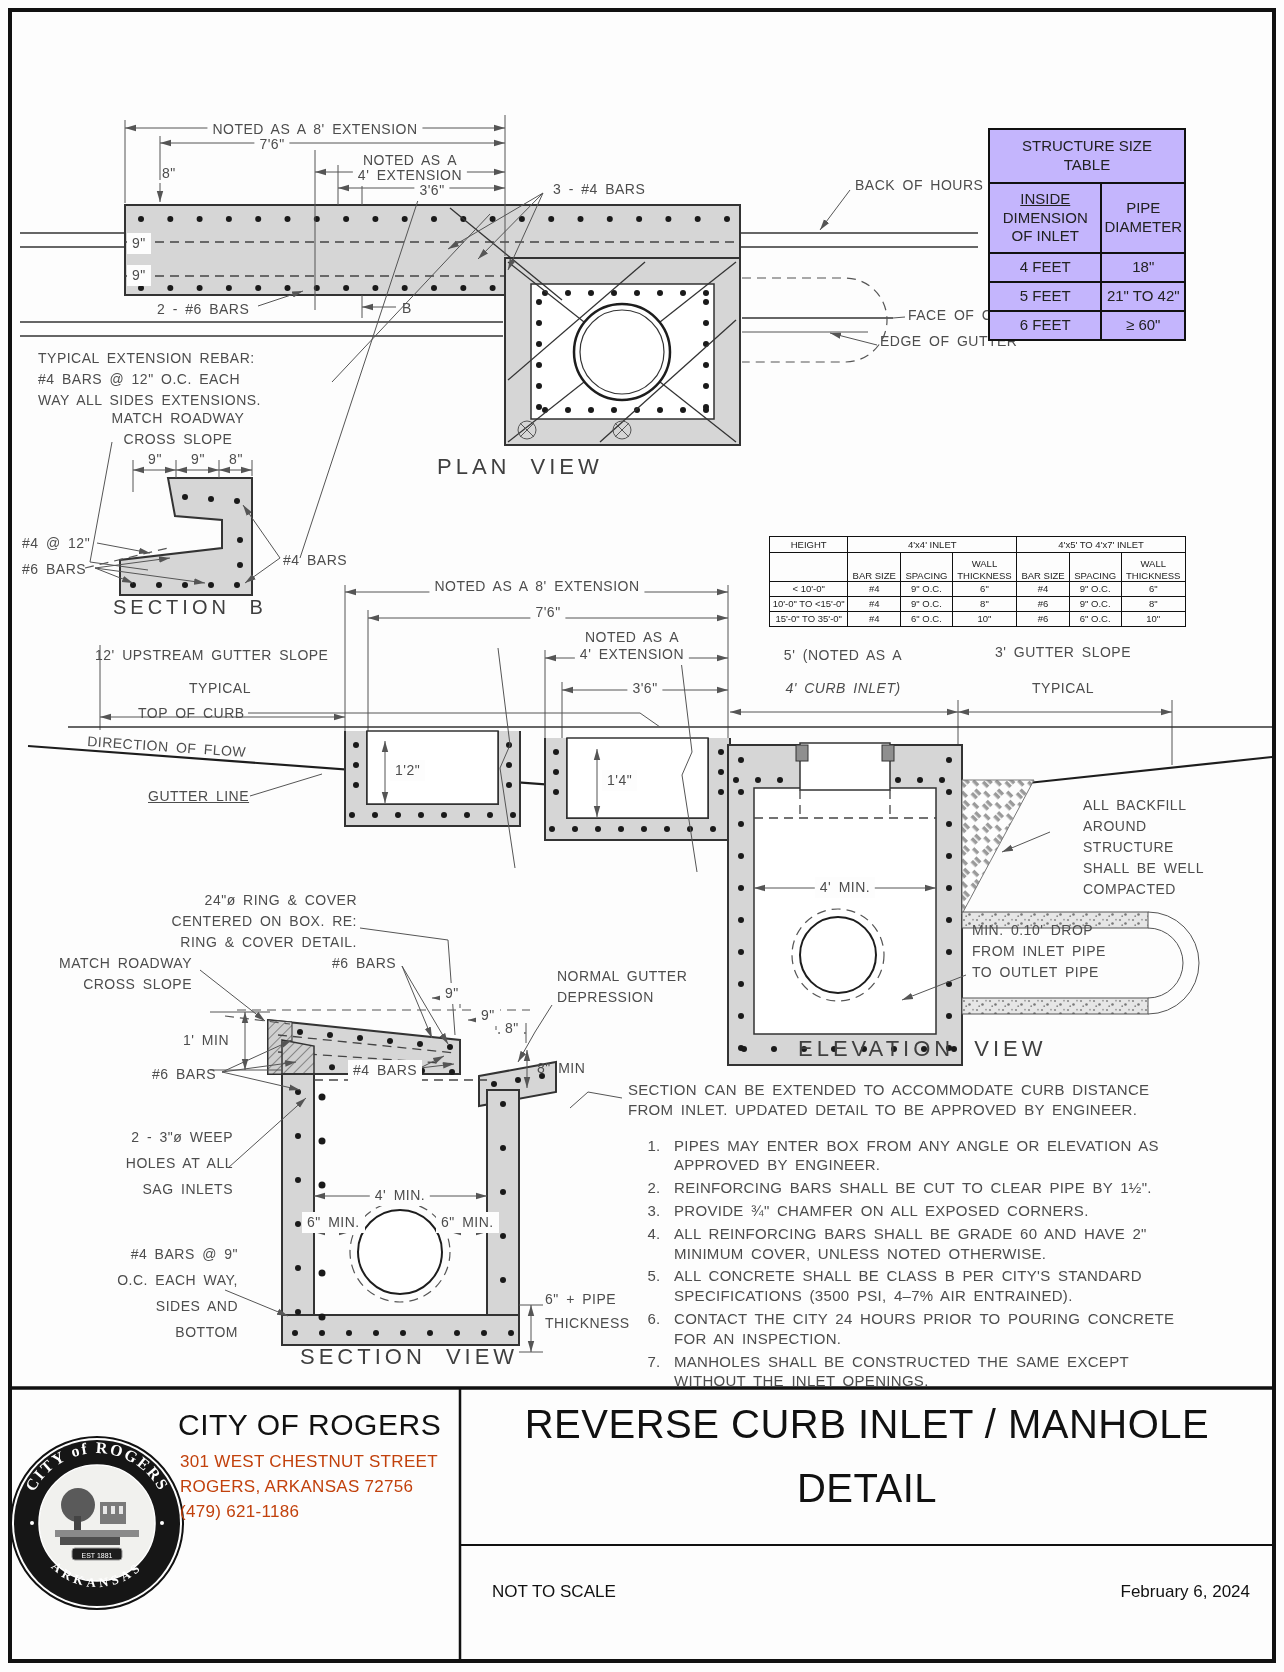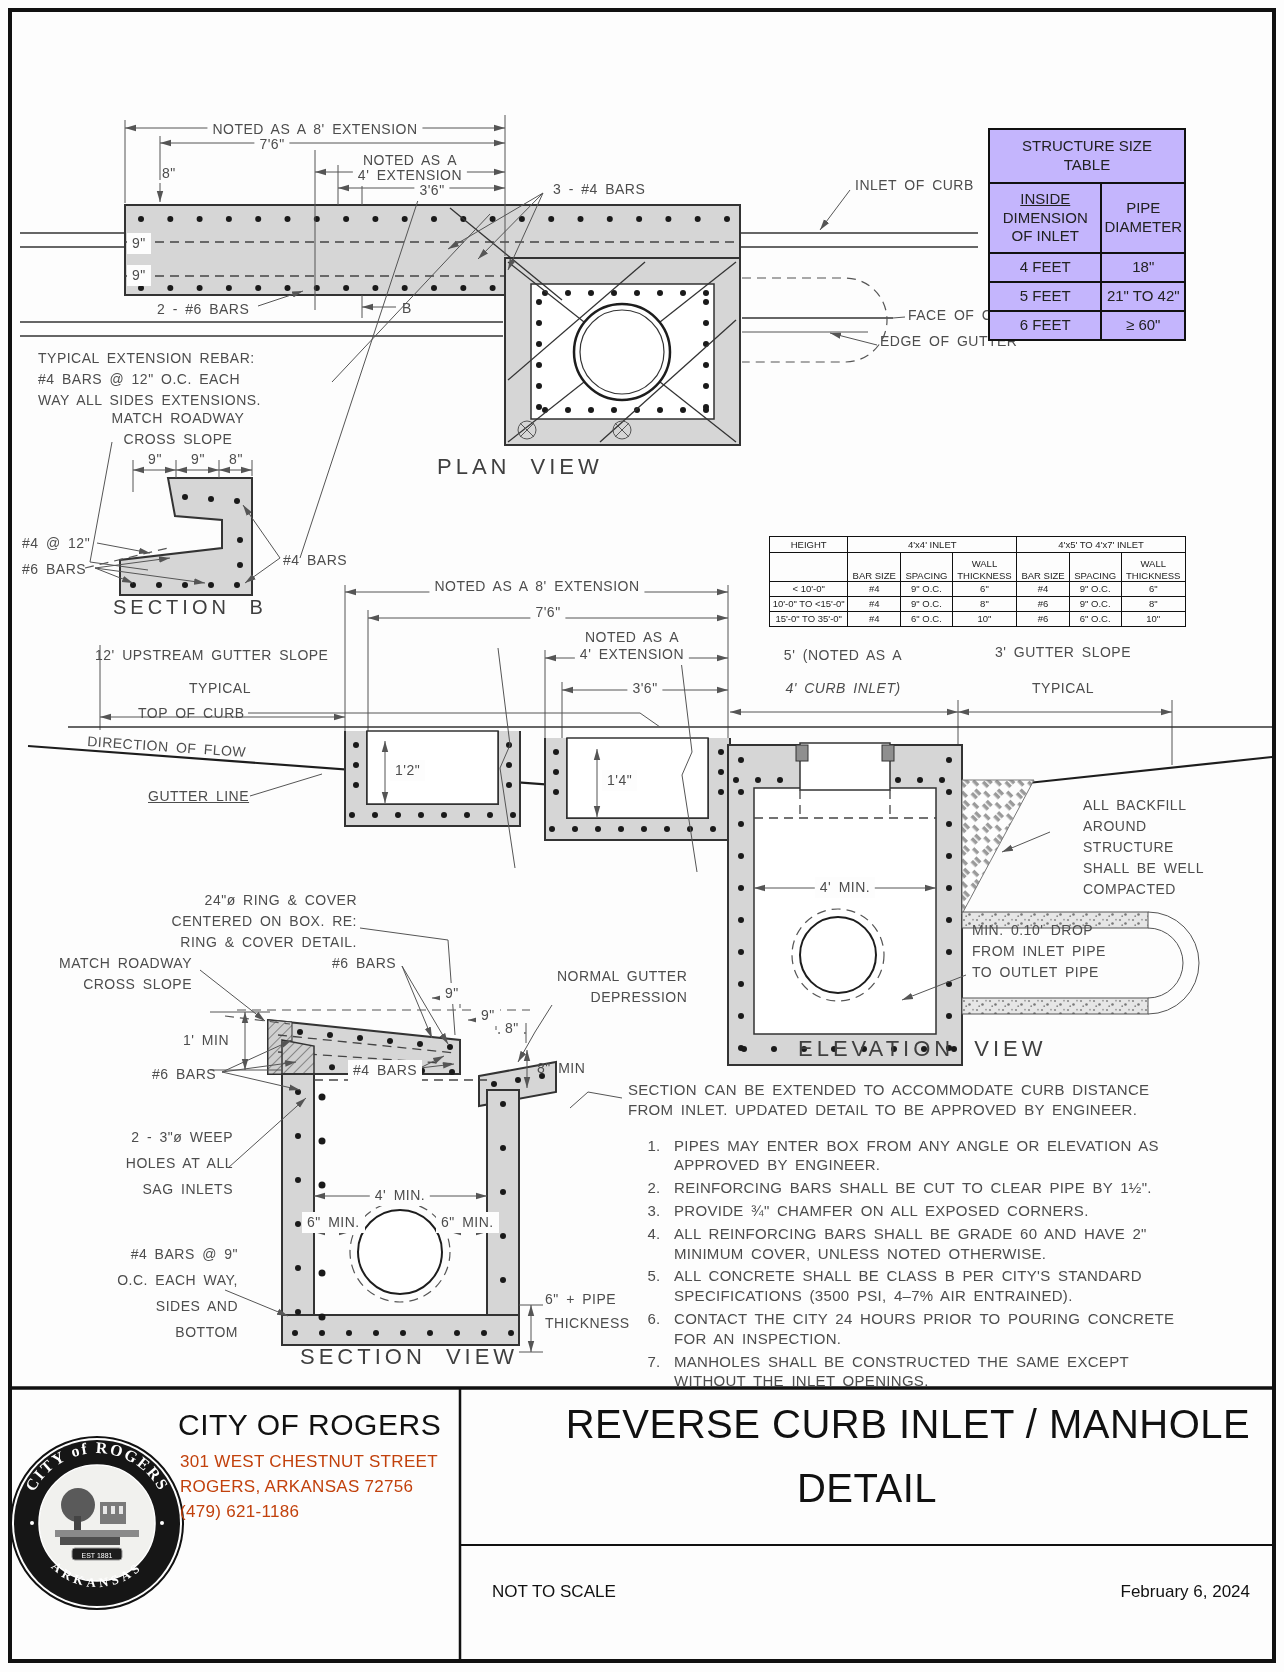--- a/index.html
+++ b/index.html
@@ -532,21 +532,21 @@
 <div class="t tc bg" style="left:272px;top:134px;">7'6"</div>
 <div class="t tc bg" style="left:410px;top:150px;">NOTED AS A</div>
 <div class="t tc bg" style="left:410px;top:165px;">4' EXTENSION</div>
 <div class="t tc bg" style="left:432px;top:180px;">3'6"</div>
 <div class="t" style="left:162px;top:163px;">8"</div>
 <div class="t bg" style="left:127px;top:233px;">9"</div>
 <div class="t bg" style="left:127px;top:265px;">9"</div>
 <div class="t bg" style="left:152px;top:299px;">2 - #6 BARS</div>
 <div class="t bg" style="left:548px;top:179px;">3 - #4 BARS</div>
 <div class="t" style="left:402px;top:298px;">B</div>
-<div class="t" style="left:855px;top:175px;">INLET OF CURB</div>
+<div class="t" style="left:855px;top:175px;">BACK OF HOURS</div>
 <div class="t" style="left:908px;top:305px;">FACE OF CURB</div>
 <div class="t" style="left:880px;top:331px;">EDGE OF GUTTER</div>
 <div class="t vt" style="left:437px;top:450px;">PLAN VIEW</div>
 
 <div class="t" style="left:38px;top:348px;">
   <div>TYPICAL EXTENSION REBAR:</div>
   <div>#4 BARS @ 12" O.C. EACH</div>
   <div>WAY ALL SIDES EXTENSIONS.</div>
 </div>
 
@@ -685,21 +685,21 @@
       <div>RING &amp; COVER DETAIL.</div>
 </div>
 <div class="t tr" style="left:42px;top:953px;width:150px;">
   <div>MATCH ROADWAY</div>
       <div>CROSS SLOPE</div>
 </div>
 <div class="t bg" style="left:440px;top:983px;">9"</div>
 <div class="t bg" style="left:476px;top:1005px;">9"</div>
 <div class="t bg" style="left:500px;top:1018px;">8"</div>
 <div class="t" style="left:332px;top:953px;">#6 BARS</div>
-<div class="t" style="left:557px;top:966px;text-align:right;">
+<div class="t" style="left:557px;top:966px;">
   <div>NORMAL GUTTER</div>
       <div>DEPRESSION</div>
 </div>
 <div class="t" style="left:183px;top:1030px;">1' MIN</div>
 <div class="t" style="left:537px;top:1058px;">8" MIN</div>
 <div class="t" style="left:152px;top:1064px;">#6 BARS</div>
 <div class="t bg" style="left:348px;top:1060px;">#4 BARS</div>
 <div class="t tr" style="left:85px;top:1125px;width:148px;line-height:1.85;">
   <div>2 - 3"ø WEEP</div>
       <div>HOLES AT ALL</div>
@@ -733,18 +733,18 @@
     <li>ALL CONCRETE SHALL BE CLASS B PER CITY'S STANDARD SPECIFICATIONS (3500 PSI, 4–7% AIR ENTRAINED).</li>
     <li>CONTACT THE CITY 24 HOURS PRIOR TO POURING CONCRETE FOR AN INSPECTION.</li>
     <li>MANHOLES SHALL BE CONSTRUCTED THE SAME EXCEPT WITHOUT THE INLET OPENINGS.</li>
   </ol>
 </div>
 
 <div class="tb-org">CITY OF ROGERS</div>
 <div class="tb-addr" style="left:180px;top:1452px;">301 WEST CHESTNUT STREET</div>
 <div class="tb-addr" style="left:180px;top:1477px;">ROGERS, ARKANSAS  72756</div>
 <div class="tb-addr" style="left:180px;top:1502px;">(479) 621-1186</div>
-<div class="tb-title" style="top:1402px;margin-left:41px;">REVERSE CURB INLET / MANHOLE</div>
+<div class="tb-title" style="top:1402px;">REVERSE CURB INLET / MANHOLE</div>
 <div class="tb-title" style="top:1466px;">DETAIL</div>
 <div class="tb-foot" style="left:492px;">NOT TO SCALE</div>
 <div class="tb-foot" style="right:34px;">February 6, 2024</div>
 
 </div>
 
 </body></html>

